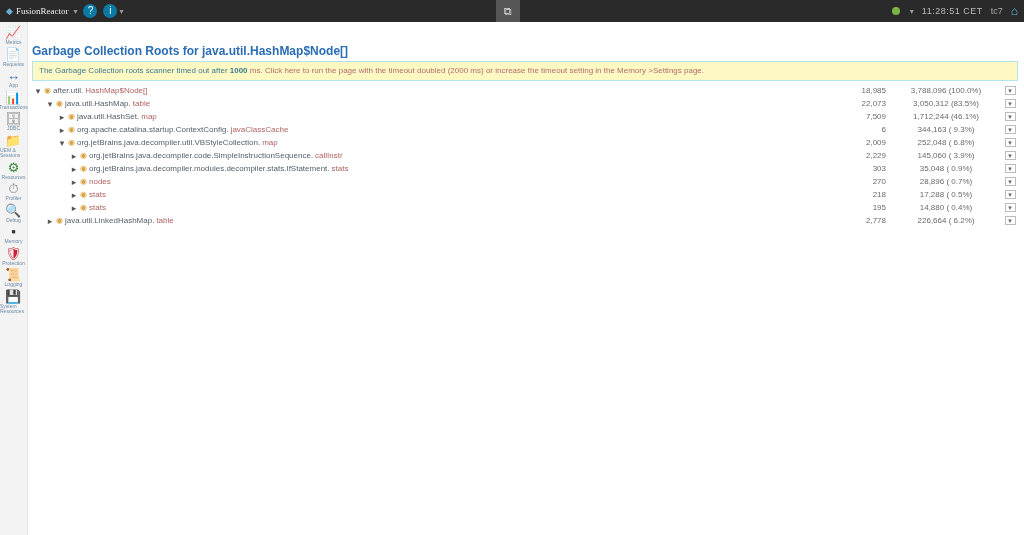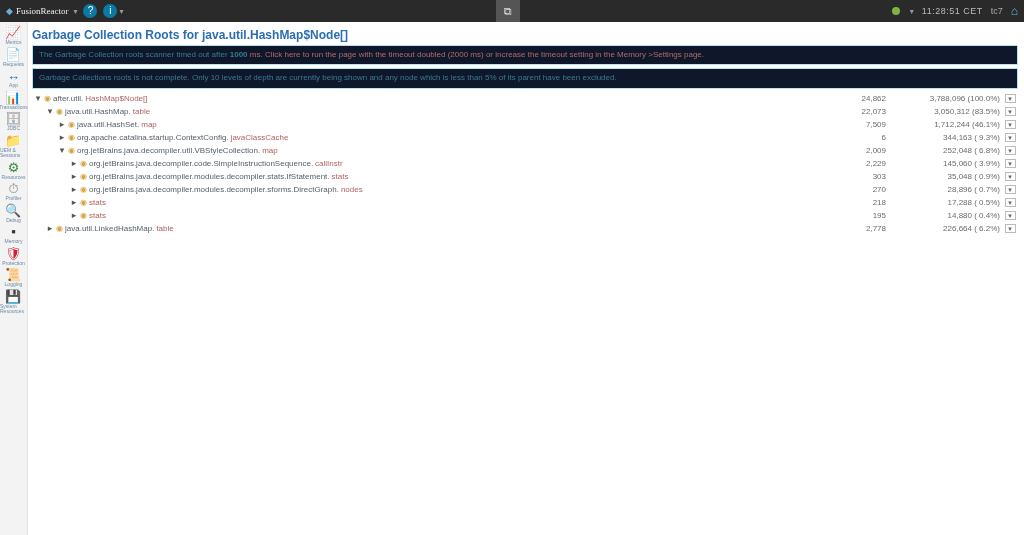--- a/index.html
+++ b/index.html
@@ -23,37 +23,37 @@
 .sidebar { width:28px; background:#f3f3f3; border-right:1px solid #e4e4e4; display:flex; flex-direction:column; align-items:center; padding-top:4px; gap:2px; }
 .side-item { display:flex; flex-direction:column; align-items:center; font-size:5px; color:#6b8aa5; line-height:1.1; gap:1px; }
 .side-item .ico { font-size:13px; line-height:1; }
 .side-item .ico.red { color:#c23; }
 .side-item .ico.gray { color:#888; }
 .side-item .ico.blue { color:#2a6db4; }
 .side-item .ico.orange { color:#d07a2c; }
 .side-item .ico.green { color:#3a8a3a; }
 .side-item.dark .ico { color:#333; }
 
-.main { flex:1; overflow:auto; padding:4px 6px 0 4px; }
+.main { flex:1; overflow:auto; padding:4px 6px 0 4px;margin-top:16px; }
 
 .title { color:#2a6db4; font-size:12px; font-weight:bold; margin:2px 0 3px 0; }
 
-.info-box { background:#0f172a; border:1px solid #b5e2ef; color:#3b7a92; font-size:8px; padding:4px 6px; margin-bottom:3px; line-height:1.3; }
+.info-box { background:#fef9c3; border:1px solid #b5e2ef; color:#3b7a92; font-size:8px; padding:4px 6px; margin-bottom:3px; line-height:1.3; }
 .info-box .lnk { color:#b36b6b; }
 
 
 .tree { font-size:8px; color:#333; font-family: "Lucida Console", Monaco, monospace; }
 .row { display:flex; align-items:center; height:13px; white-space:nowrap; }
 .row .lbl { flex:1; display:flex; align-items:center; gap:2px; }
 .row .toggle { width:8px; display:inline-block; text-align:center; color:#555; font-family:Arial; font-size:9px; }
 .row .bullet { color:#d8a23c; font-size:8px; }
 .row .pkg { color:#56616b; }
 .row .cls { color:#b06262; }
 .row .num { width:60px; text-align:right; color:#6b6b6b; padding-right:6px; }
-.row .sz  { width:110px; text-align:right; color:#6b6b6b; padding-right:2px; }
+.row .sz  { width:110px; text-align:center; color:#6b6b6b; padding-right:2px; }
 .row .flt { width:16px; display:flex; align-items:center; justify-content:center; }
 .row .flt .fbtn { width:11px; height:9px; border:1px solid #bbb; background:#fff; font-size:7px; line-height:7px; color:#666; text-align:center; }
 
 .ind0{padding-left:2px;} .ind1{padding-left:14px;} .ind2{padding-left:26px;} .ind3{padding-left:38px;}
 </style>
 </head>
 <body>
 
 <div class="topbar">
   <div class="brand">
@@ -131,33 +131,30 @@
         <span>System Resources</span>
       </div>
     </div>
 
   <div class="main">
     <div class="title">Garbage Collection Roots for java.util.HashMap$Node[]</div>
 
     <div class="info-box">
       <span>The Garbage Collection roots scanner timed out after </span><b>1000</b><span class="lnk"> ms. Click here to run the page with the timeout doubled (2000 ms) or increase the timeout setting in the Memory &gt;Settings page.</span>
     </div>
-    <div class="info-box">
-      <span>Garbage Collections roots is not complete. Only 10 levels of depth are currently being shown and any node which is less than 5% of its parent have been excluded.</span>
-    </div>
 
     <div class="tree" id="tree">
         <div class="row">
           <div class="lbl ind0">
             <span class="toggle">▾</span>
             <span class="bullet">◉</span>
             <span class="pkg">after.util.</span>
             <span class="cls">HashMap$Node[]</span>
           </div>
-          <div class="num">24,862</div>
+          <div class="num">18,985</div>
           <div class="sz">3,788,096 (100.0%)</div>
           <div class="flt">
             <div class="fbtn">▾</div>
           </div>
         </div>
         <div class="row">
           <div class="lbl ind1">
             <span class="toggle">▾</span>
             <span class="bullet">◉</span>
             <span class="pkg">java.util.HashMap.</span>
@@ -231,21 +228,20 @@
           <div class="num">303</div>
           <div class="sz">35,048 ( 0.9%)</div>
           <div class="flt">
             <div class="fbtn">▾</div>
           </div>
         </div>
         <div class="row">
           <div class="lbl ind3">
             <span class="toggle">▸</span>
             <span class="bullet">◉</span>
-            <span class="pkg">org.jetBrains.java.decompiler.modules.decompiler.sforms.DirectGraph.</span>
             <span class="cls">nodes</span>
           </div>
           <div class="num">270</div>
           <div class="sz">28,896 ( 0.7%)</div>
           <div class="flt">
             <div class="fbtn">▾</div>
           </div>
         </div>
         <div class="row">
           <div class="lbl ind3">

